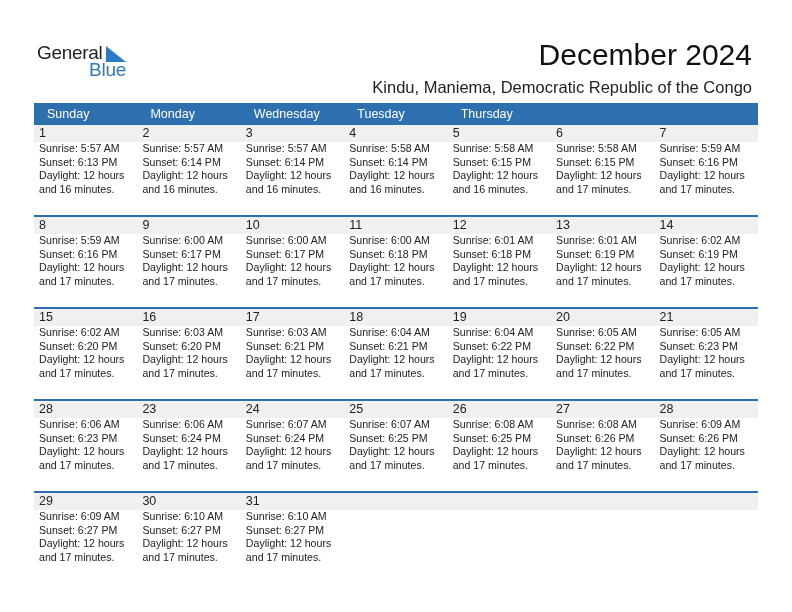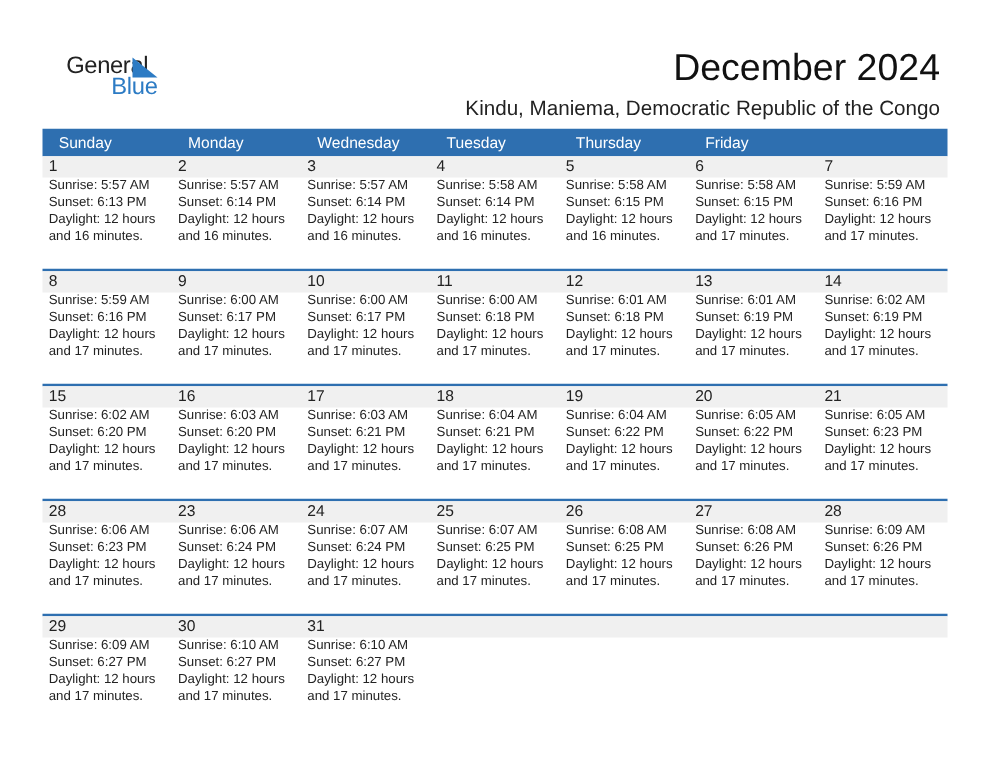--- a/index.html
+++ b/index.html
@@ -1,19 +1,19 @@
 <!DOCTYPE html>
 <html><head>
 <meta charset="utf-8">
 <style>
   html, body { margin: 0; padding: 0; background: #ffffff; }
   body { width: 792px; height: 612px; position: relative; overflow: hidden;
          font-family: "Liberation Sans", sans-serif; color: #222; }
   .logo { position: absolute; left: 37px; top: 42px; width: 100px; height: 40px; }
-  .logo-general { position: absolute; left: 16px; top: 0; font-size: 19px; color: #222; letter-spacing: -0.3px; }
+  .logo-general { position: absolute; left: 0; top: 0; font-size: 19px; color: #222; letter-spacing: -0.3px; }
   .logo-blue { position: absolute; left: 52px; top: 17px; font-size: 19px; color: #2c7bc4; letter-spacing: -0.2px; }
   .logo-tri { position: absolute; left: 69px; top: 4px; width: 0; height: 0;
               border-left: 20px solid #2c7bc4; border-top: 16px solid transparent; }
   .title { position: absolute; right: 40px; top: 38px; font-size: 30px; color: #111; }
   .subtitle { position: absolute; right: 40px; top: 78px; font-size: 16.5px; color: #222; }
   .cal { position: absolute; left: 34px; top: 103px; width: 724px; }
   .hdr { display: flex; background: #2e6fb0; height: 22px; }
   .hdr .dow { width: 103.43px; box-sizing: border-box; padding-left: 13px;
               color: #ffffff; font-size: 12.5px; line-height: 22px; }
   .week { height: 90px; border-top: 2px solid #2e6fb0; position: relative; }
@@ -36,21 +36,20 @@
 <div class="title">December 2024</div>
 <div class="subtitle">Kindu, Maniema, Democratic Republic of the Congo</div>
 
 <div class="cal">
   <div class="hdr" id="hdr">
       <div class="dow">Sunday</div>
       <div class="dow">Monday</div>
       <div class="dow">Wednesday</div>
       <div class="dow">Tuesday</div>
       <div class="dow">Thursday</div>
-      <div class="dow">Friday</div>
     </div>
   <div id="weeks">
       <div class="week first">
         <div class="strip"></div>
         <div class="days">
           <div class="day">
             <div class="num">1</div>
             <div class="info">Sunrise: 5:57 AM</div>
             <div class="info">Sunset: 6:13 PM</div>
             <div class="info">Daylight: 12 hours</div>

